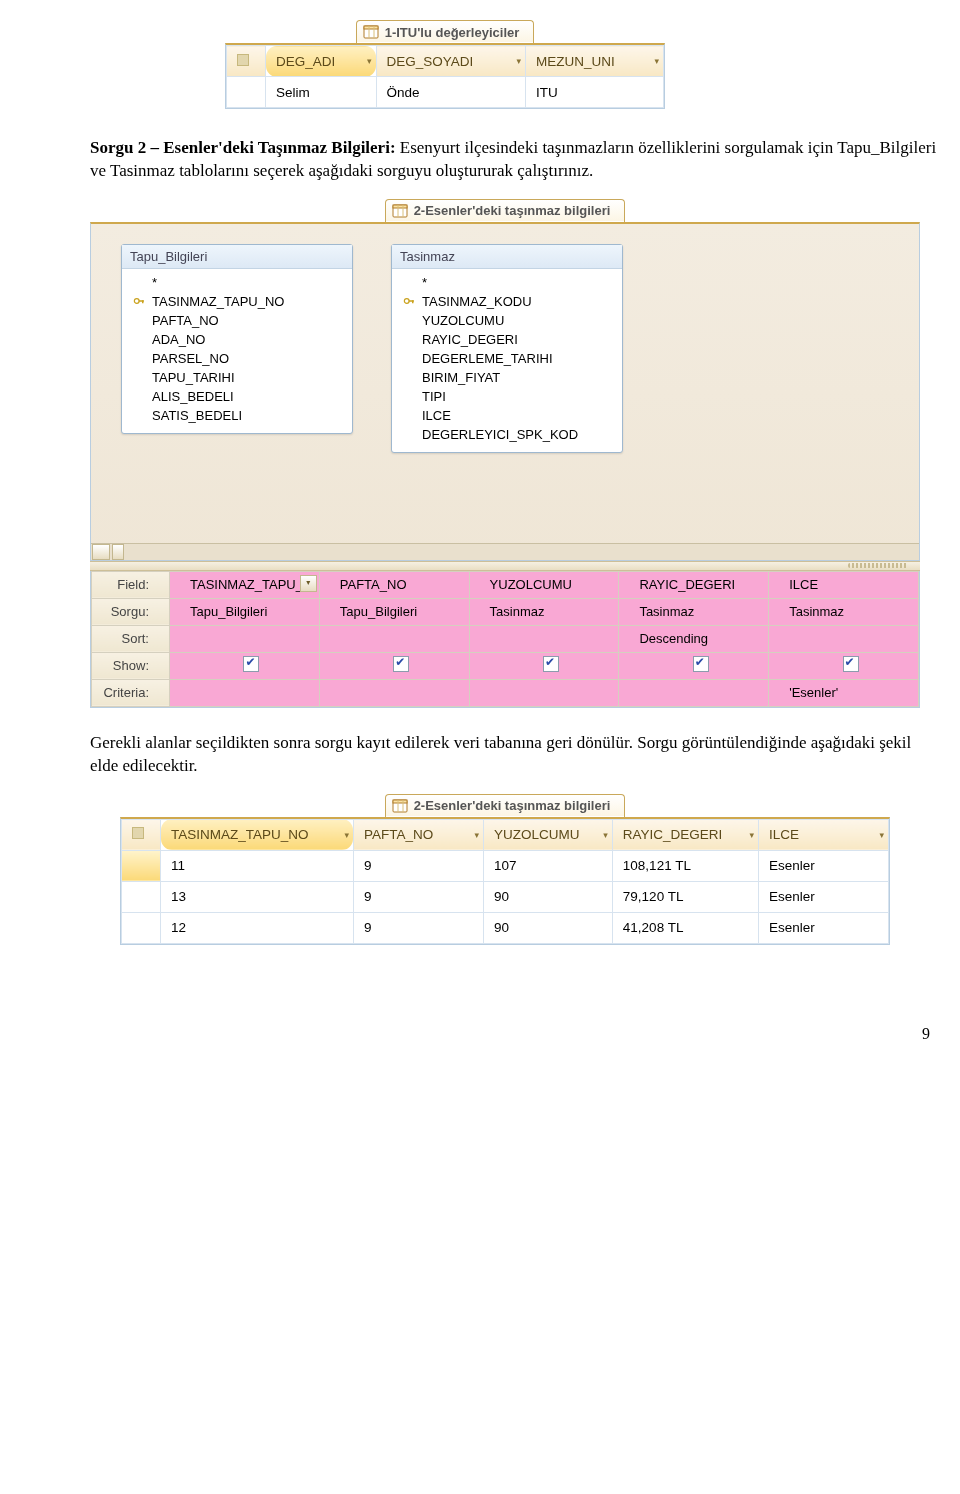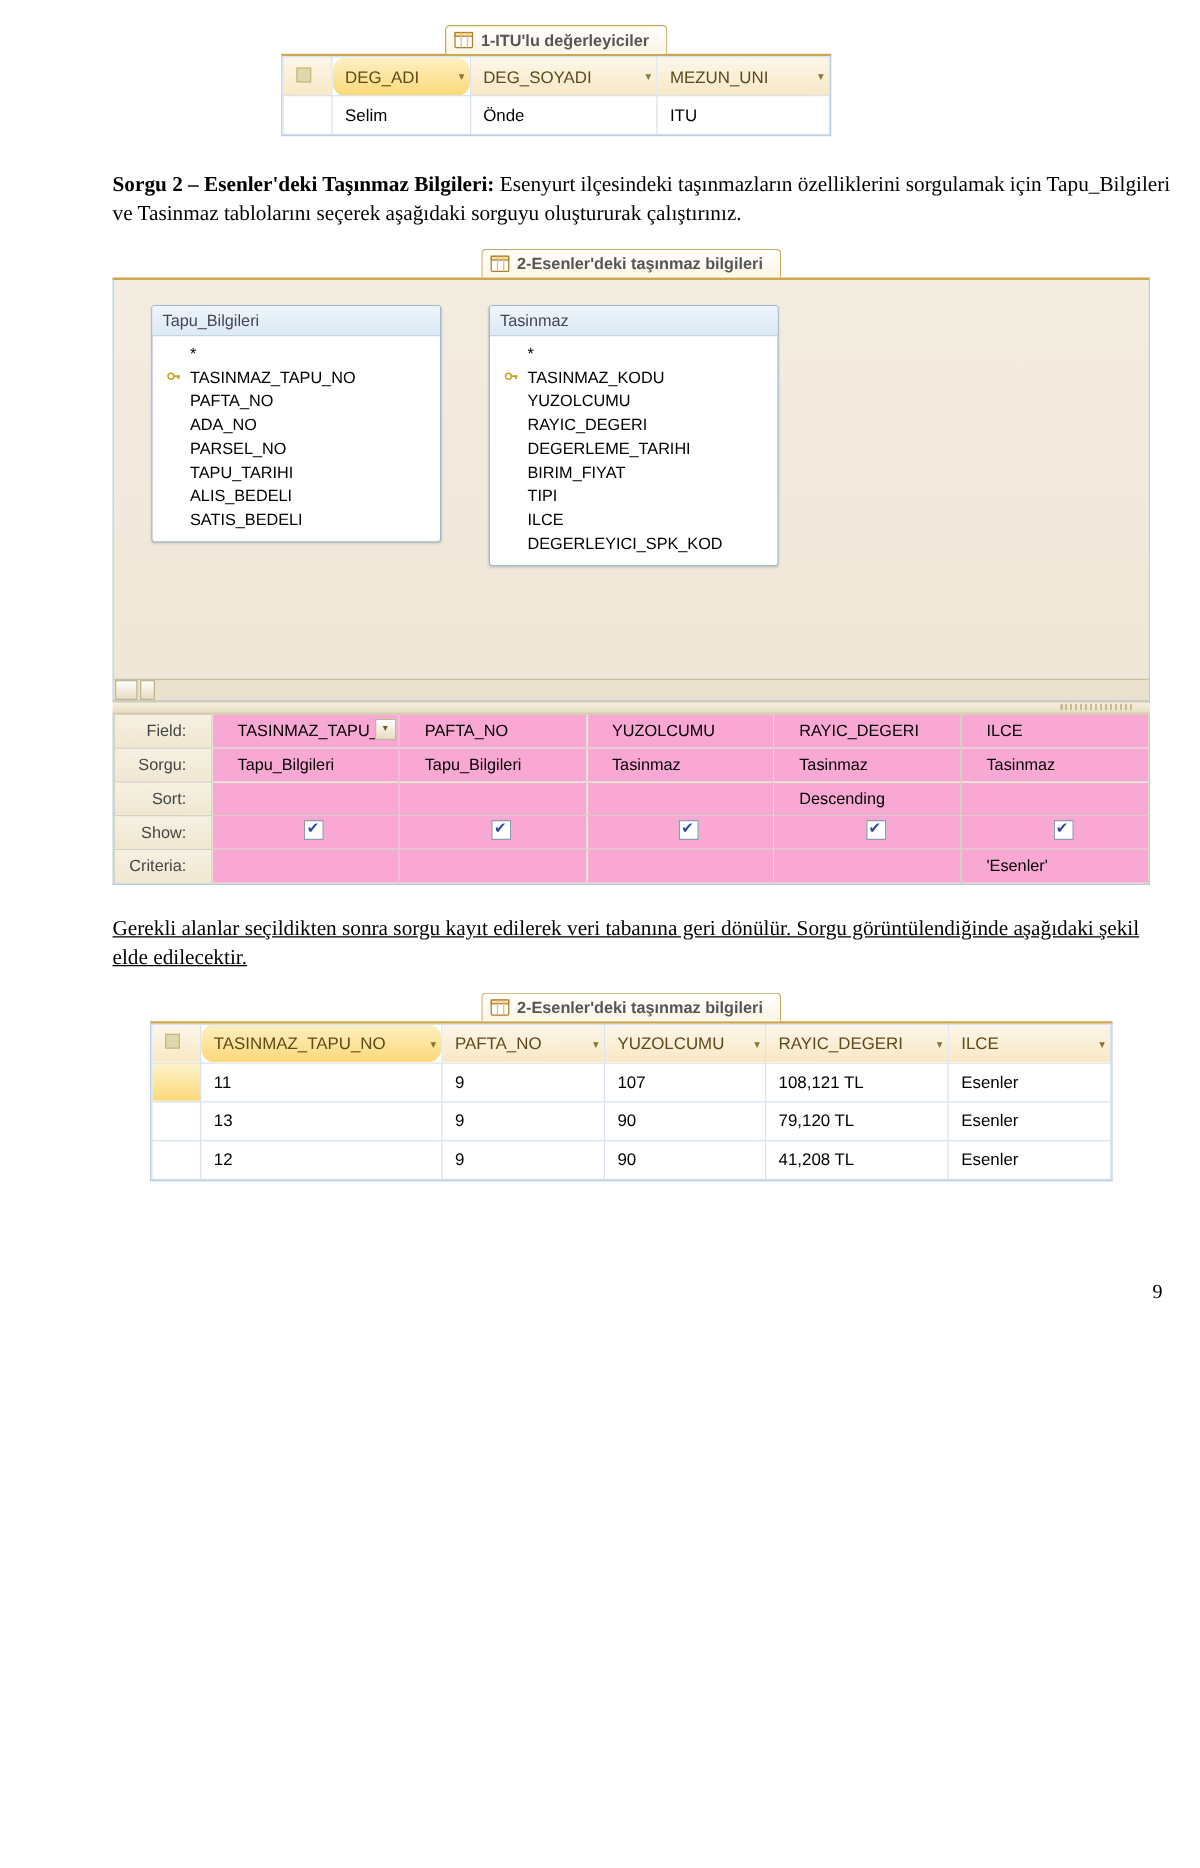--- a/index.html
+++ b/index.html
@@ -298,21 +298,21 @@
         <td class="cell"></td>
         <td class="cell"></td>
         <td class="cell"></td>
         <td class="cell">'Esenler'</td>
       </tr>
     </tbody>
       </table>
   </div>
 </div>
 
-<p class="para" style="margin-top:24px;text-decoration:underline;">Gerekli alanlar seçildikten sonra sorgu kayıt edilerek veri tabanına geri dönülür. Sorgu görüntülendiğinde aşağıdaki şekil elde edilecektir.</p>
+<p class="para" style="margin-top:24px;">Gerekli alanlar seçildikten sonra sorgu kayıt edilerek veri tabanına geri dönülür. Sorgu görüntülendiğinde aşağıdaki şekil elde edilecektir.</p>
 
 <div style="margin-left:30px; width:770px;">
   <div class="tab-strip">
     <div class="tab">
       <span class="tab-icon">
         <svg viewBox="0 0 16 16">
             <rect x="1" y="2" width="14" height="12" rx="1" fill="#fff" stroke="#b07d2a"></rect>
             <rect x="1" y="2" width="14" height="3" fill="#fbe3a6" stroke="#b07d2a"></rect>
             <line x1="6" y1="2" x2="6" y2="14" stroke="#d9c07a"></line>
             <line x1="11" y1="2" x2="11" y2="14" stroke="#d9c07a"></line>

